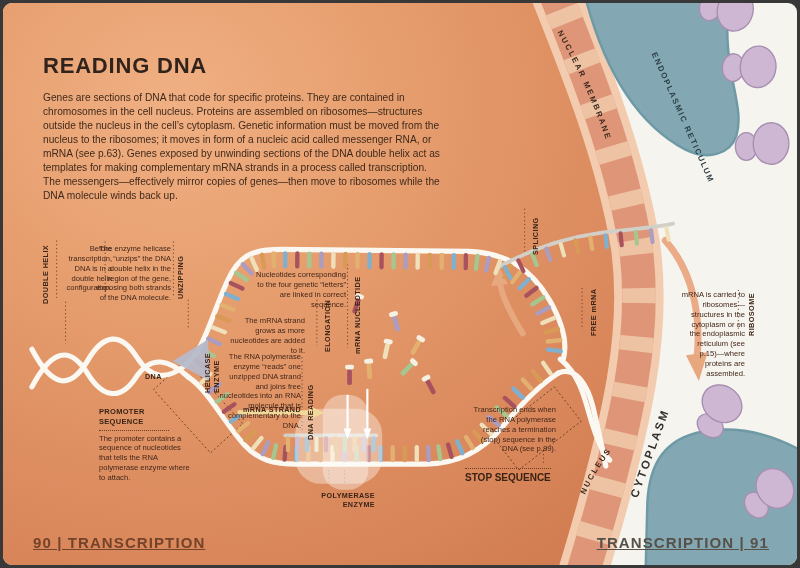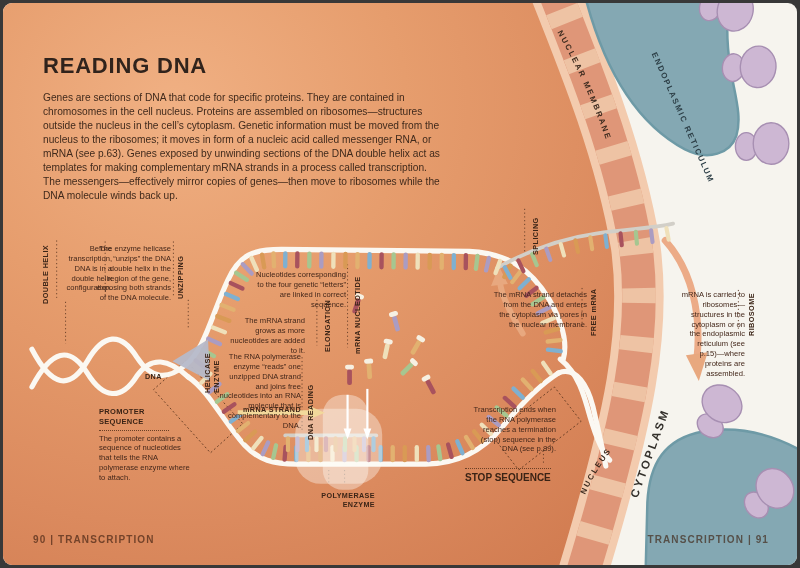--- a/index.html
+++ b/index.html
@@ -28,21 +28,21 @@
   .intro{position:absolute;left:40px;top:88px;width:398px;font-size:10.2px;line-height:1.37;color:#402a1c;}
   .note{position:absolute;font-size:7.6px;line-height:1.3;color:#43271a;}
   .note.right{text-align:right;}
   .note b{font-size:8.2px;color:#3a2315;}
   .hlabel{position:absolute;font-size:7.2px;font-weight:bold;letter-spacing:.4px;color:#3c2517;}
   .vlabel{position:absolute;transform-origin:0 0;transform:rotate(-90deg);font-size:7.3px;font-weight:bold;letter-spacing:.4px;line-height:1.3;color:#3c2517;}
   .er-label{position:absolute;left:655px;top:48px;transform-origin:0 0;transform:rotate(66deg);font-size:8px;font-weight:bold;letter-spacing:1.6px;color:#2c3e46;white-space:nowrap;}
   .cyto-label{position:absolute;left:625px;top:492px;transform-origin:0 0;transform:rotate(-70deg);font-size:11.5px;font-weight:bold;letter-spacing:2.4px;color:#33302b;white-space:nowrap;}
   .promoter-head{display:block;width:70px;font-size:7.5px;font-weight:bold;letter-spacing:.3px;color:#3a2315;border-bottom:1px dotted #6b4026;padding-bottom:3px;margin-bottom:3px;}
   .stop-label{border-top:1px dotted #6b4026;padding-top:3px;font-size:10px;font-weight:bold;color:#3a2315;}
-  .footer{position:absolute;top:531px;font-size:10px;font-weight:bold;letter-spacing:1.1px;}
+  .footer{position:absolute;top:531px;font-size:15px;font-weight:bold;letter-spacing:1.1px;text-decoration:underline;}
   .footer-left{left:30px;color:#74432a;}
   .footer-right{right:28px;color:#565049;}
 </style>
 </head>
 <body>
 
 <div class="frame">
 
   <svg id="art" viewBox="0 0 800 568">
     <defs>
@@ -309,21 +309,20 @@
 
   <div class="note" style="left:57px;top:241px;width:52px;text-align:right;">Before transcription, DNA is in a double helix configuration.</div>
   <div class="note right" style="left:86px;top:241px;width:82px;">The enzyme helicase “unzips” the DNA double helix in the region of the gene, exposing both strands of the DNA molecule.</div>
   <div class="note right" style="left:247px;top:267px;width:96px;">Nucleotides corresponding to the four genetic “letters” are linked in correct sequence.</div>
   <div class="note right" style="left:222px;top:313px;width:80px;">The mRNA strand grows as more nucleotides are added to it.</div>
   <div class="note right" style="left:216px;top:349px;width:82px;">The RNA polymerase enzyme “reads” one unzipped DNA strand and joins free nucleotides into an RNA molecule that is complementary to the DNA.</div>
   <div class="note" style="left:96px;top:404px;width:92px;">
     <span class="promoter-head">PROMOTER SEQUENCE</span>
     <span>The promoter contains a sequence of nucleotides that tells the RNA polymerase enzyme where to attach.</span>
   </div>
-  <div class="note right" style="left:488px;top:287px;width:96px;">The mRNA strand detaches from the DNA and enters the cytoplasm via pores in the nuclear membrane.</div>
   <div class="note right" style="left:467px;top:402px;width:86px;">Transcription ends when the RNA polymerase reaches a termination (stop) sequence in the DNA (see p.89).</div>
   <div class="note" style="left:462px;top:468px;width:92px;">
     <span class="stop-label">STOP SEQUENCE</span>
   </div>
   <div class="note right" style="left:678px;top:287px;width:64px;">mRNA is carried to ribosomes—structures in the cytoplasm or on the endoplasmic reticulum (see p.15)—where proteins are assembled.</div>
 
   <div class="hlabel" style="left:142px;top:369px;">DNA</div>
   <div class="hlabel" style="left:240px;top:402px;">mRNA STRAND</div>
   <div class="hlabel" style="left:300px;top:488px;width:72px;text-align:right;">POLYMERASE ENZYME</div>
 

